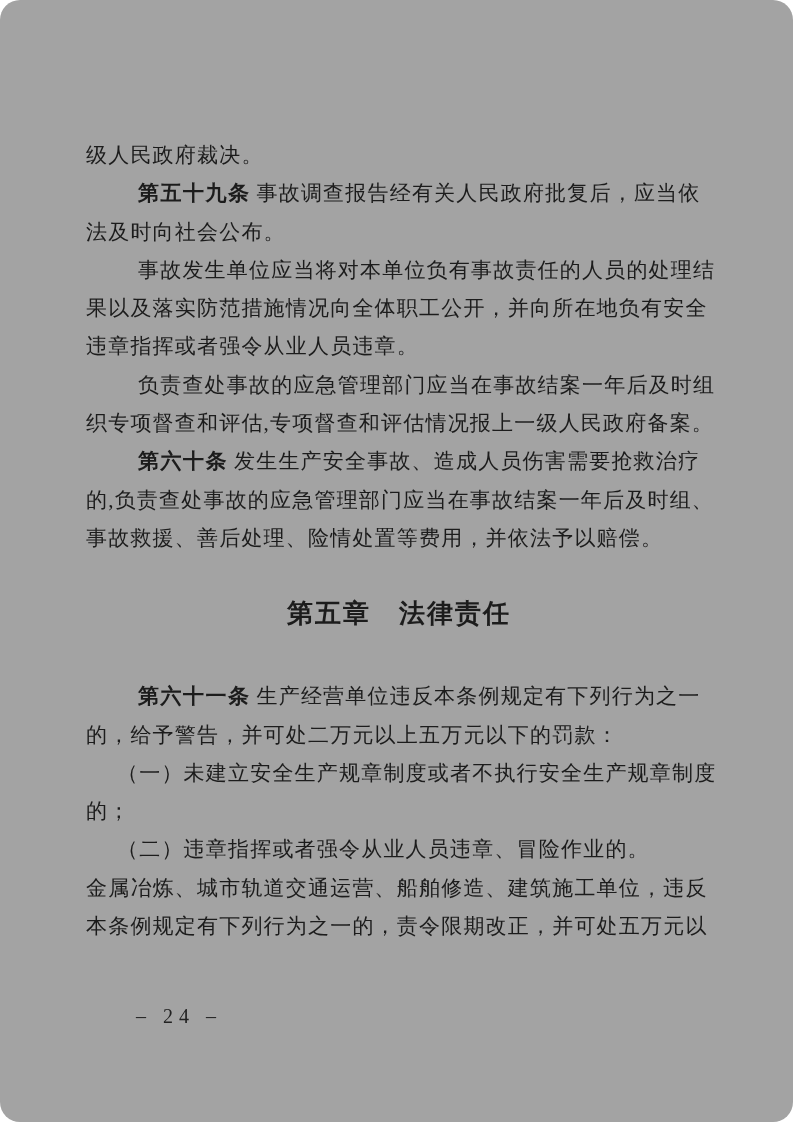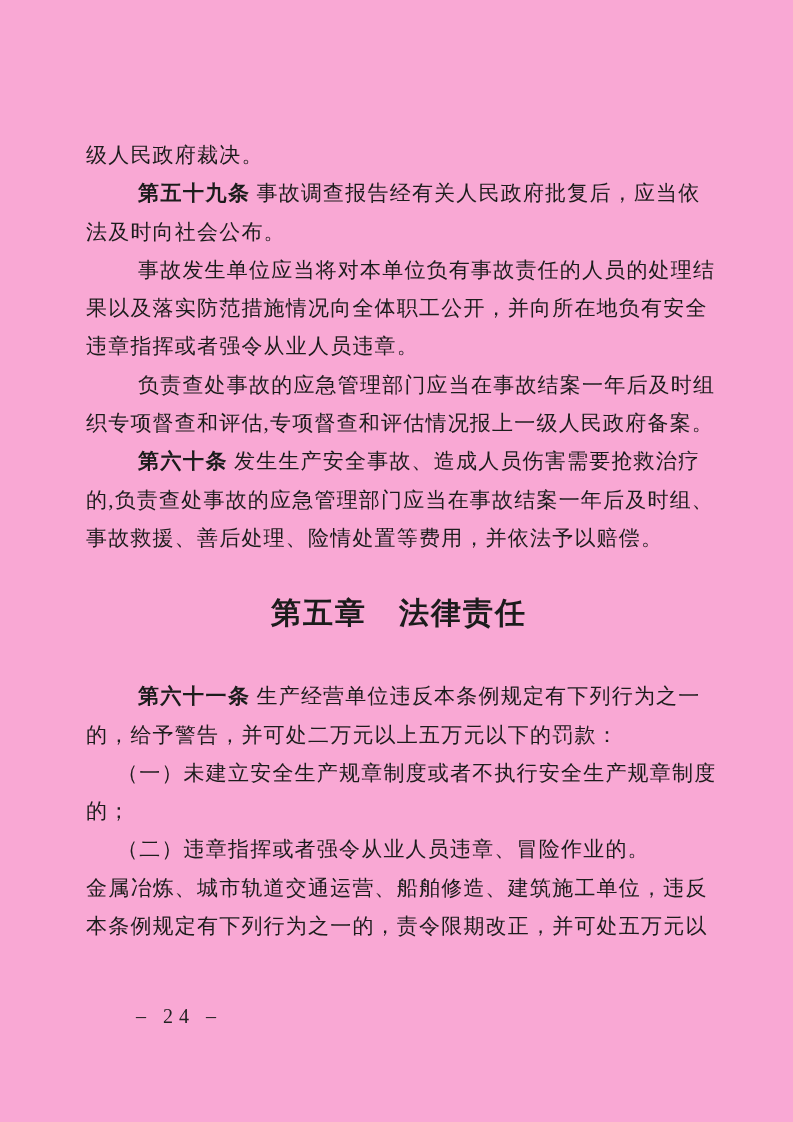--- a/index.html
+++ b/index.html
@@ -11,21 +11,22 @@
     width: 793px;
     height: 1122px;
     position: relative;
     overflow: hidden;
     font-family: "Liberation Serif", "DejaVu Serif", serif;
     color: #1c1c1c;
   }
   .page {
     position: absolute;
     inset: 0;
-    background: #f9a8d4;
+    background: #a3a3a3;
+    border-radius: 20px;
   }
   .text-column {
     position: absolute;
     left: 86px;
     top: 136px;
     width: 626px;
   }
   .line {
     height: 38.3px;
     line-height: 38.3px;
@@ -39,21 +40,21 @@
     font-weight: bold;
     font-family: "Liberation Sans", "DejaVu Sans", sans-serif;
     margin-right: 6px;
     letter-spacing: 1.5px;
   }
   .chapter-heading {
     margin: 36px 0 44px 0;
     height: 40px;
     line-height: 40px;
     text-align: center;
-    font-size: 30px;
+    font-size: 26px;
     font-weight: bold;
     font-family: "Liberation Sans", "DejaVu Sans", sans-serif;
     letter-spacing: 2px;
   }
   .page-footer {
     position: absolute;
     left: 136px;
     top: 1005px;
     font-size: 20px;
     letter-spacing: 6px;

